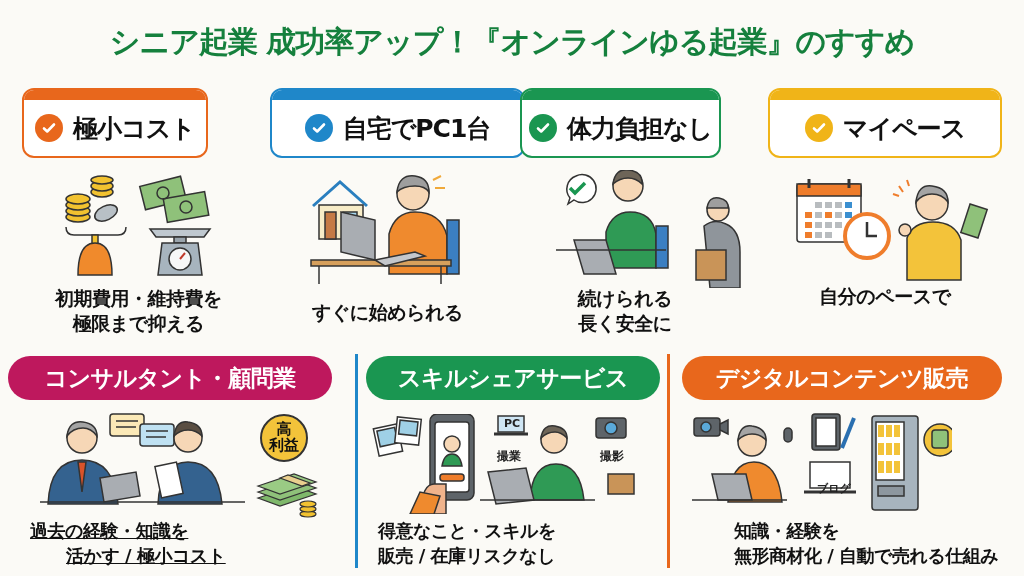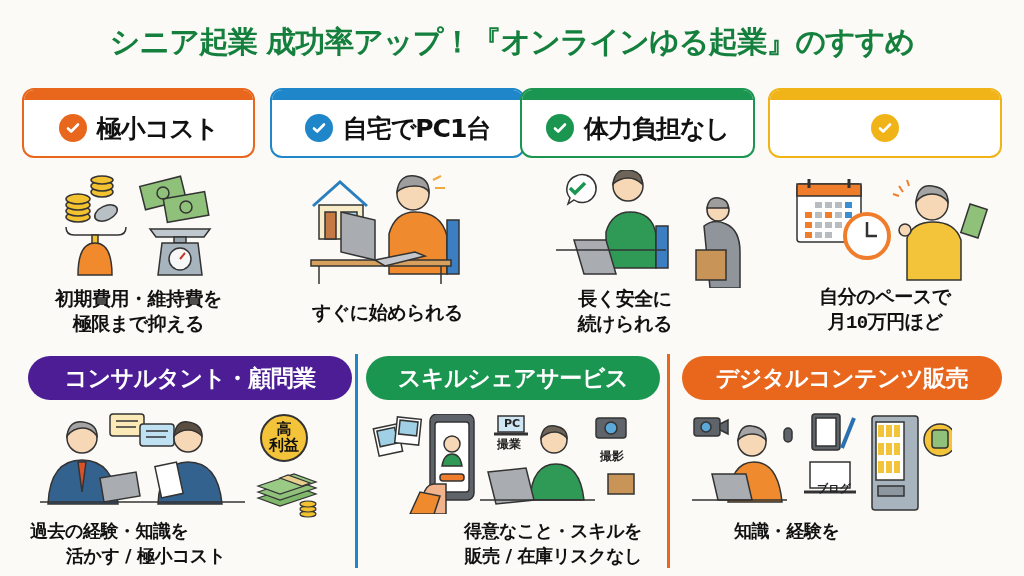--- a/index.html
+++ b/index.html
@@ -52,21 +52,21 @@
     display: flex; align-items: center; justify-content: center; text-align: center;
     font-weight: bold; line-height: 1.05;
   }
   .smalltxt { position: absolute; font-size: 12px; font-weight: bold; color: #222; }
 </style>
 </head>
 <body>
 
 <h1 class="title">シニア起業 成功率アップ！『オンラインゆる起業』のすすめ</h1>
 
-<div class="feat" style="left:22px;width:233px;border-color:#e8671c;">
+<div class="feat" style="left:22px;width:186px;border-color:#e8671c;">
   <div class="bar" style="background:#e8671c;"></div>
   <div class="inner">
     <span class="check" style="background:#e8671c;">
       <svg width="16" height="16" viewBox="0 0 16 16">
           <path d="M3 8.5l3.2 3L13 4.5" stroke="#fff" stroke-width="2.6" fill="none" stroke-linecap="round" stroke-linejoin="round"></path>
         </svg>
     </span>
     <span class="label">極小コスト</span>
   </div>
 </div>
@@ -74,39 +74,40 @@
   <div class="bar" style="background:#1f87c9;"></div>
   <div class="inner">
     <span class="check" style="background:#1f87c9;">
       <svg width="16" height="16" viewBox="0 0 16 16">
           <path d="M3 8.5l3.2 3L13 4.5" stroke="#fff" stroke-width="2.6" fill="none" stroke-linecap="round" stroke-linejoin="round"></path>
         </svg>
     </span>
     <span class="label">自宅でPC1台</span>
   </div>
 </div>
-<div class="feat" style="left:520px;width:235px;border-color:#1a9651;">
+<div class="feat" style="left:520px;width:201px;border-color:#1a9651;">
   <div class="bar" style="background:#1a9651;"></div>
   <div class="inner">
     <span class="check" style="background:#1a9651;">
       <svg width="16" height="16" viewBox="0 0 16 16">
           <path d="M3 8.5l3.2 3L13 4.5" stroke="#fff" stroke-width="2.6" fill="none" stroke-linecap="round" stroke-linejoin="round"></path>
         </svg>
     </span>
     <span class="label">体力負担なし</span>
   </div>
 </div>
 <div class="feat" style="left:768px;width:234px;border-color:#f0b418;">
   <div class="bar" style="background:#f0b418;"></div>
   <div class="inner">
     <span class="check" style="background:#f0b418;">
       <svg width="16" height="16" viewBox="0 0 16 16">
           <path d="M3 8.5l3.2 3L13 4.5" stroke="#fff" stroke-width="2.6" fill="none" stroke-linecap="round" stroke-linejoin="round"></path>
         </svg>
     </span>
+    <span class="label">マイペース</span>
   </div>
 </div>
 
 <svg class="illus" style="left:60px;top:175px;" width="170" height="110" viewBox="0 0 170 110">
   <g stroke="#333" stroke-width="1.5">
     <ellipse cx="18" cy="42" rx="12" ry="5" fill="#f2c230"></ellipse>
       <ellipse cx="18" cy="36" rx="12" ry="5" fill="#f2c230"></ellipse>
       <ellipse cx="18" cy="30" rx="12" ry="5" fill="#f2c230"></ellipse>
       <ellipse cx="18" cy="24" rx="12" ry="5" fill="#f2c230"></ellipse>
     <ellipse cx="42" cy="17" rx="11" ry="5" fill="#f2c230"></ellipse>
@@ -200,29 +201,28 @@
 </svg>
 
 <div class="caption" style="left:22px;top:286px;width:233px;">
   <div>初期費用・維持費を</div>
   <div>極限まで抑える</div>
 </div>
 <div class="caption" style="left:270px;top:300px;width:235px;">
   <div>すぐに始められる</div>
 </div>
 <div class="caption" style="left:520px;top:286px;width:210px;">
+  <div>続けられる</div>
   <div>長く安全に</div>
-  <div>続けられる</div>
 </div>
 <div class="caption" style="left:768px;top:286px;width:234px;font-family:Liberation Mono, monospace;">
   <div>自分のペースで</div>
-  <div>月10万円ほど</div>
-</div>
-
-<div class="pill" style="left:28px;width:324px;background:#4c1d95;">コンサルタント・顧問業</div>
+</div>
+
+<div class="pill" style="left:8px;width:324px;background:#be185d;">コンサルタント・顧問業</div>
 <div class="pill" style="left:366px;width:294px;background:#1a9651;font-family:Liberation Mono, monospace;">スキルシェアサービス</div>
 <div class="pill" style="left:682px;width:320px;background:#e8671c;">デジタルコンテンツ販売</div>
 
 <div class="divider" style="left:355px;background:#1f87c9;"></div>
 <div class="divider" style="left:667px;background:#e8671c;"></div>
 
 <svg class="illus" style="left:40px;top:412px;" width="205" height="100" viewBox="0 0 205 100">
   <g stroke="#333" stroke-width="1.5">
     <rect x="70" y="2" width="34" height="22" rx="3" fill="#fbe9b7"></rect>
     <rect x="100" y="12" width="34" height="22" rx="3" fill="#bfe1f2"></rect>
@@ -279,21 +279,21 @@
     <path d="M171 24 q2 -14 14 -12 q12 2 12 12 q-6 -6 -12 -6 q-8 0 -14 6z" fill="#6e6558"></path>
     <path d="M160 86 q2 -36 26 -36 q24 0 28 36z" fill="#2f9a55"></path>
     <path d="M118 58 l38 -4 l8 32 l-38 4z" fill="#a9adb2"></path>
     <line x1="110" y1="86" x2="225" y2="86"></line>
     <rect x="226" y="4" width="30" height="20" rx="3" fill="#5e6469"></rect>
     <circle cx="241" cy="14" r="6" fill="#5aa9d9"></circle>
     <rect x="238" y="60" width="26" height="20" fill="#c99458"></rect>
   </g>
 </svg>
 <div class="smalltxt" style="left:504px;top:417px;font-size:11px;">PC</div>
-<div class="smalltxt" style="left:497px;top:436px;">撮業</div>
+<div class="smalltxt" style="left:497px;top:448px;">撮業</div>
 <div class="smalltxt" style="left:600px;top:448px;">撮影</div>
 
 <svg class="illus" style="left:692px;top:412px;" width="260" height="100" viewBox="0 0 260 100">
   <g stroke="#333" stroke-width="1.5">
     <rect x="2" y="6" width="26" height="18" rx="3" fill="#5e6469"></rect>
     <circle cx="14" cy="15" r="5" fill="#5aa9d9"></circle>
       <path d="M28 12 l8 -4 v14 l-8 -4z" fill="#5e6469"></path>
     <circle cx="60" cy="30" r="14" fill="#f6d7b6"></circle>
     <path d="M46 28 q2 -16 14 -14 q14 2 14 14 q-6 -6 -14 -6 q-8 0 -14 6z" fill="#a4a4a4"></path>
     <path d="M36 90 q2 -40 26 -40 q24 0 28 40z" fill="#ef8a2e"></path>
@@ -319,23 +319,24 @@
         <rect x="202" y="49" width="6" height="12"></rect>
     </g>
     <rect x="186" y="74" width="26" height="10" fill="#8d979f"></rect>
     <circle cx="248" cy="28" r="16" fill="#f3c33a"></circle>
     <rect x="240" y="18" width="16" height="18" rx="3" fill="#8fc17a"></rect>
   </g>
 </svg>
 <div class="smalltxt" style="left:817px;top:481px;font-size:11px;">ブログ</div>
 <div class="smalltxt" style="left:1003px;top:490px;font-size:18px;margin-left:28px;">資産</div>
 
-<div class="bcap" style="left:30px;top:518px;">
+<div class="bcap" style="left:30px;top:518px;text-decoration:underline;">
   <div>過去の経験・知識を</div>
   <div style="padding-left:36px;">活かす / 極小コスト</div>
 </div>
-<div class="bcap" style="left:348px;top:518px;width:294px;text-align:right;">
+<div class="bcap" style="left:378px;top:518px;width:294px;text-align:left;">
   <div>得意なこと・スキルを</div>
   <div>販売 / 在庫リスクなし</div>
 </div>
 <div class="bcap" style="left:686px;top:518px;margin-left:48px;">
   <div>知識・経験を</div>
+  <div>無形商材化 / 自動で売れる仕組み</div>
 </div>
 
 </body></html>

